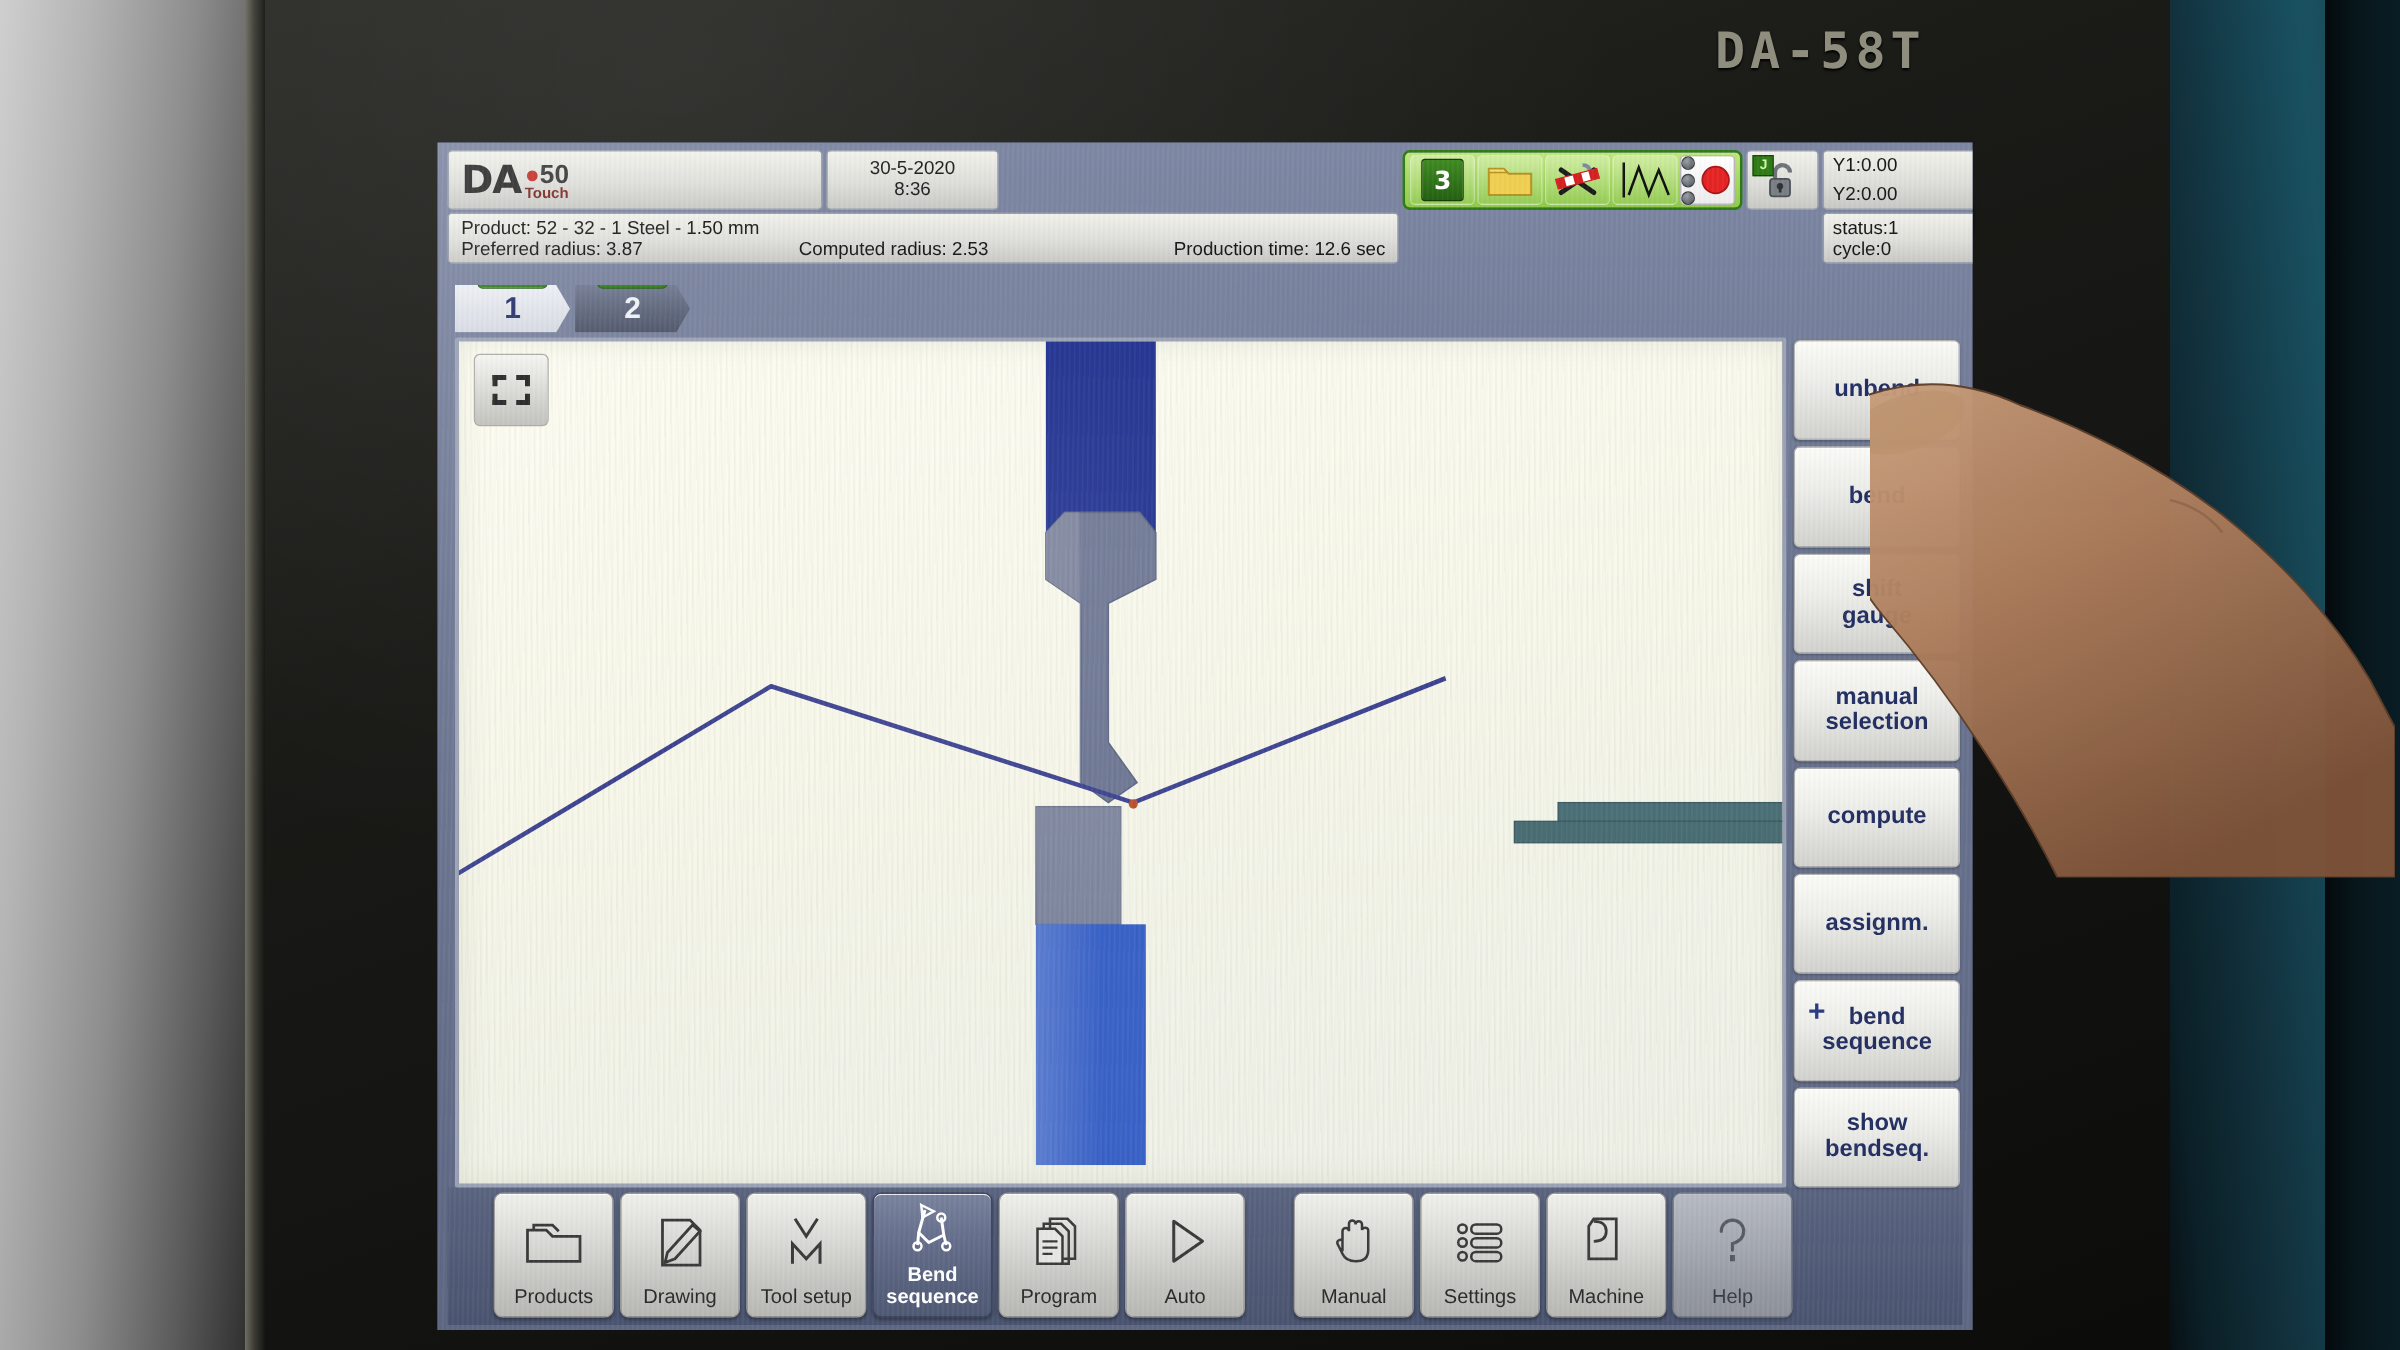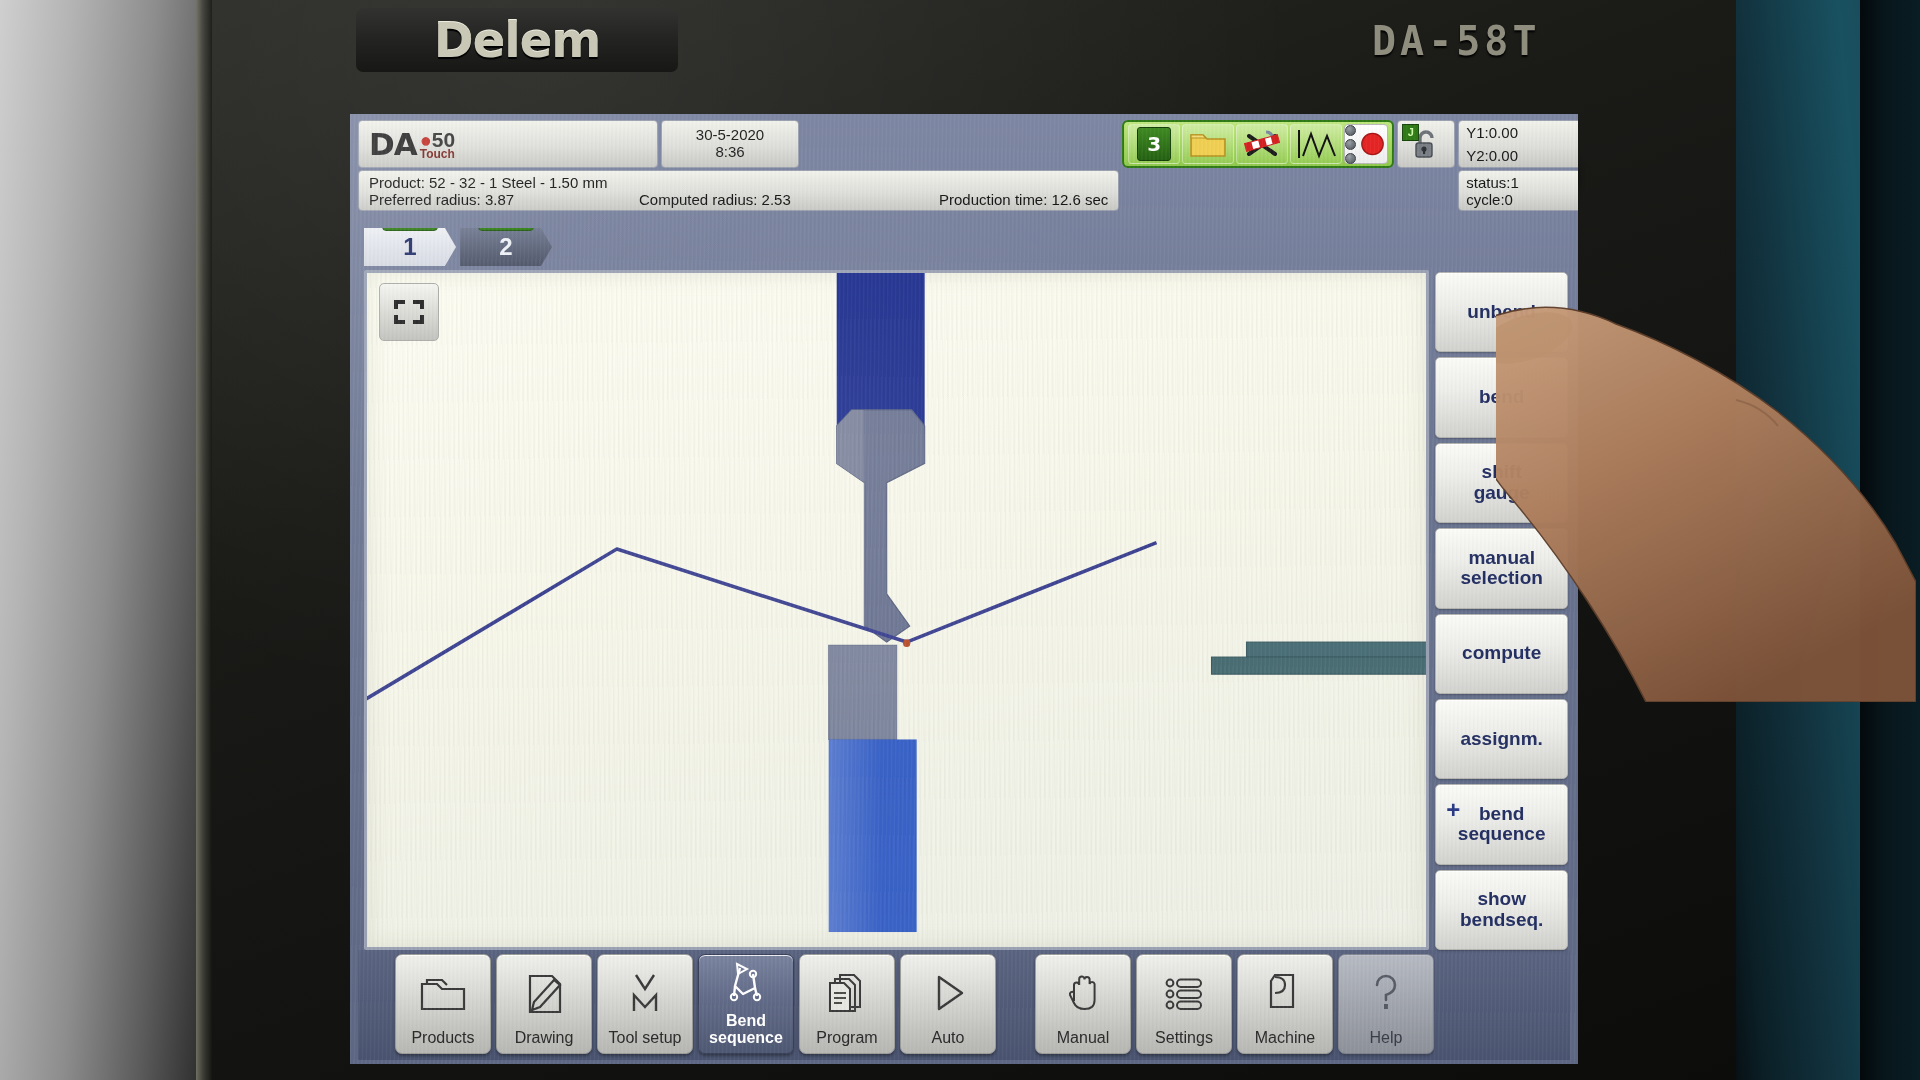--- a/index.html
+++ b/index.html
@@ -293,23 +293,20 @@
 
   <div class="bg-left"></div>
   <div class="bg-right"></div>
   <div class="bg-right-edge"></div>
 
   <div class="bezel">
     <div class="bezel-left-strip"></div>
     <div class="bezel-sheen"></div>
   </div>
 
-  <div class="brand-plate">
-    <span class="brand-text">Delem</span>
-  </div>
   <div class="model-text">DA-58T</div>
 
   <div class="round-btn" id="stop-btn">
     <div class="stop-ring"></div>
   </div>
   <div class="round-btn" id="start-btn">
     <div class="start-bar"></div>
   </div>
 
   <div id="lcd">

